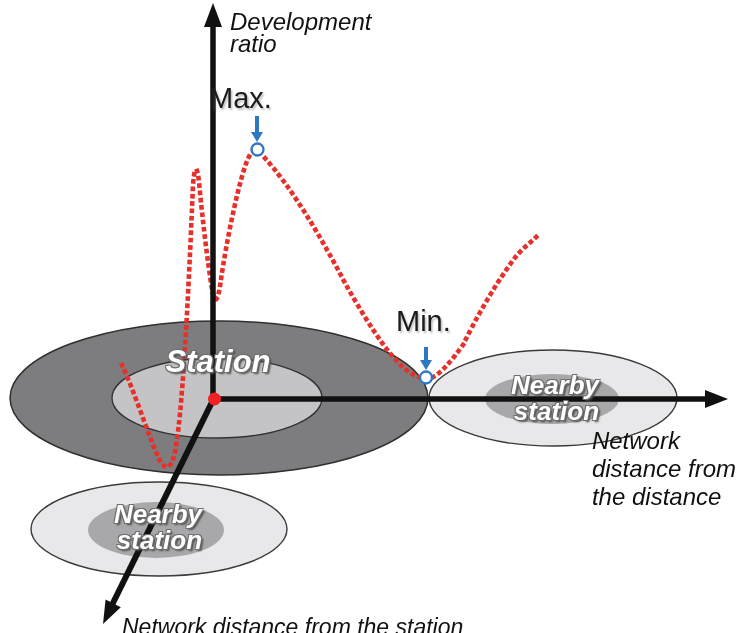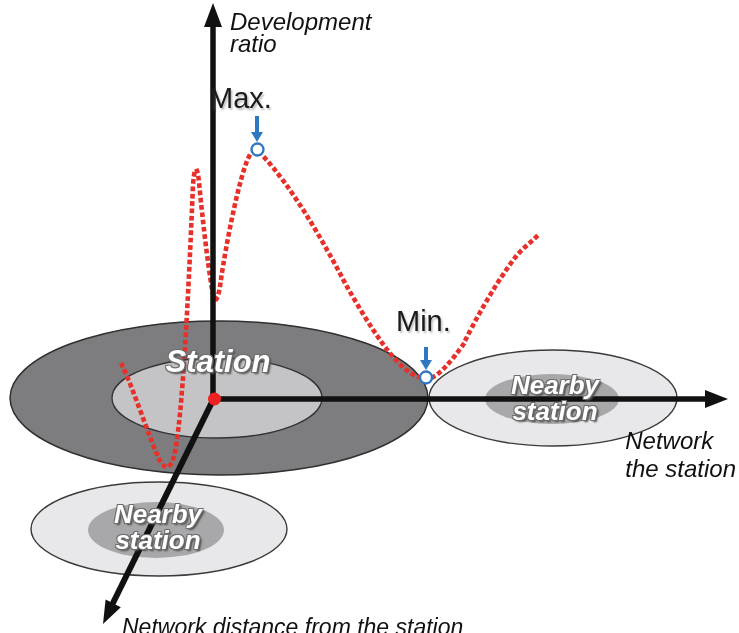--- a/index.html
+++ b/index.html
@@ -40,21 +40,21 @@
     text-align: center;
     transform: translateX(-50%);
     text-shadow:
       -1px -1px 0 #6e6e6e,
        1px -1px 0 #6e6e6e,
       -1px  1px 0 #6e6e6e,
        1px  1px 0 #6e6e6e,
        2px  2px 2px #4a4a4a;
   }
   .station-label { font-size: 31px; line-height: 31px; }
-  .nearby-label  { font-size: 26px; line-height: 26px; }
+  .nearby-label  { font-size: 26px; line-height: 26px; text-align: right; }
 </style>
 </head>
 <body>
 
 <div class="stage">
 
   <svg width="739" height="633" viewBox="0 0 739 633">
 
     <ellipse cx="219" cy="398" rx="209" ry="77" stroke="#2f2f2f" stroke-width="1.5" fill="#7d7d80"></ellipse>
     <ellipse cx="217" cy="398" rx="105" ry="40" stroke="#333333" stroke-width="1.3" fill="#c4c4c6"></ellipse>
@@ -120,18 +120,19 @@
     <div>station</div>
   </div>
 
   <div class="lbl zone-label nearby-label" style="left:158px; top:501px;">
     <div>Nearby</div>
     <div>station</div>
   </div>
 
   <div class="lbl axis-label-right" style="right:3px; top:427px;">
     <div>Network</div>
-    <div>the station</div>
+    <div>distance from</div>
+    <div>the distance</div>
   </div>
 
   <div class="lbl axis-label" style="left:122px; top:616px; font-size:23px;">Network distance from the station</div>
 
 </div>
 
 </body></html>

